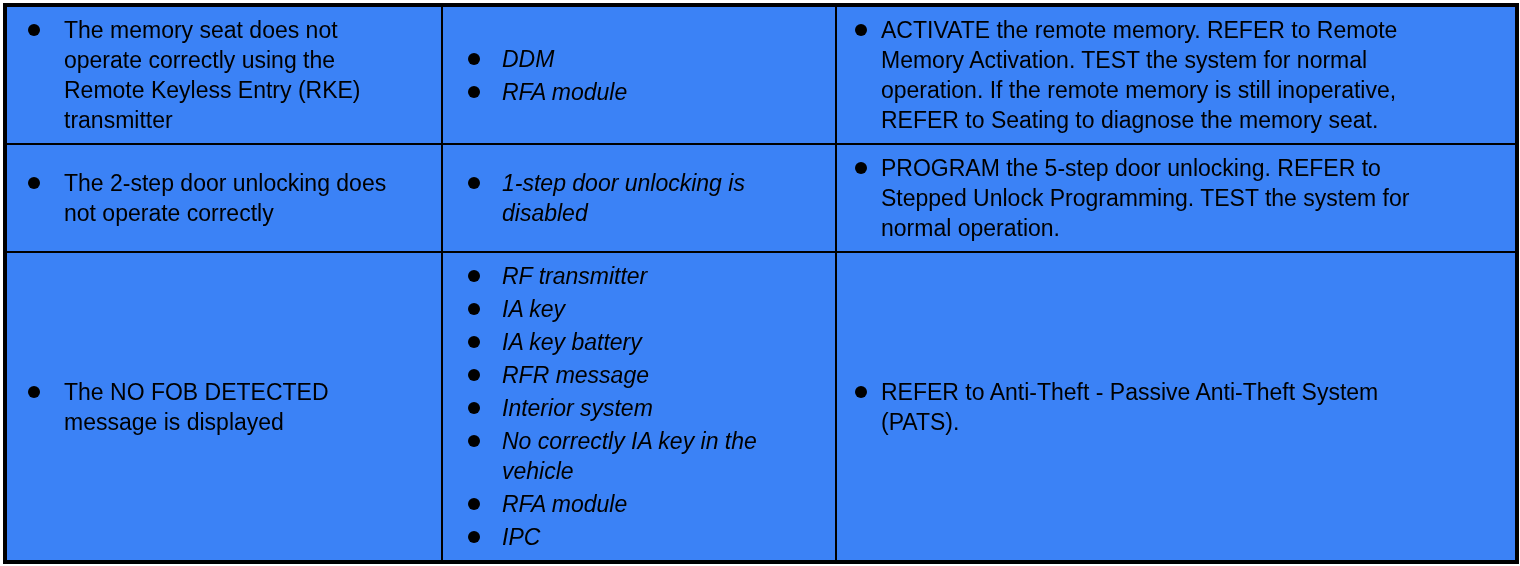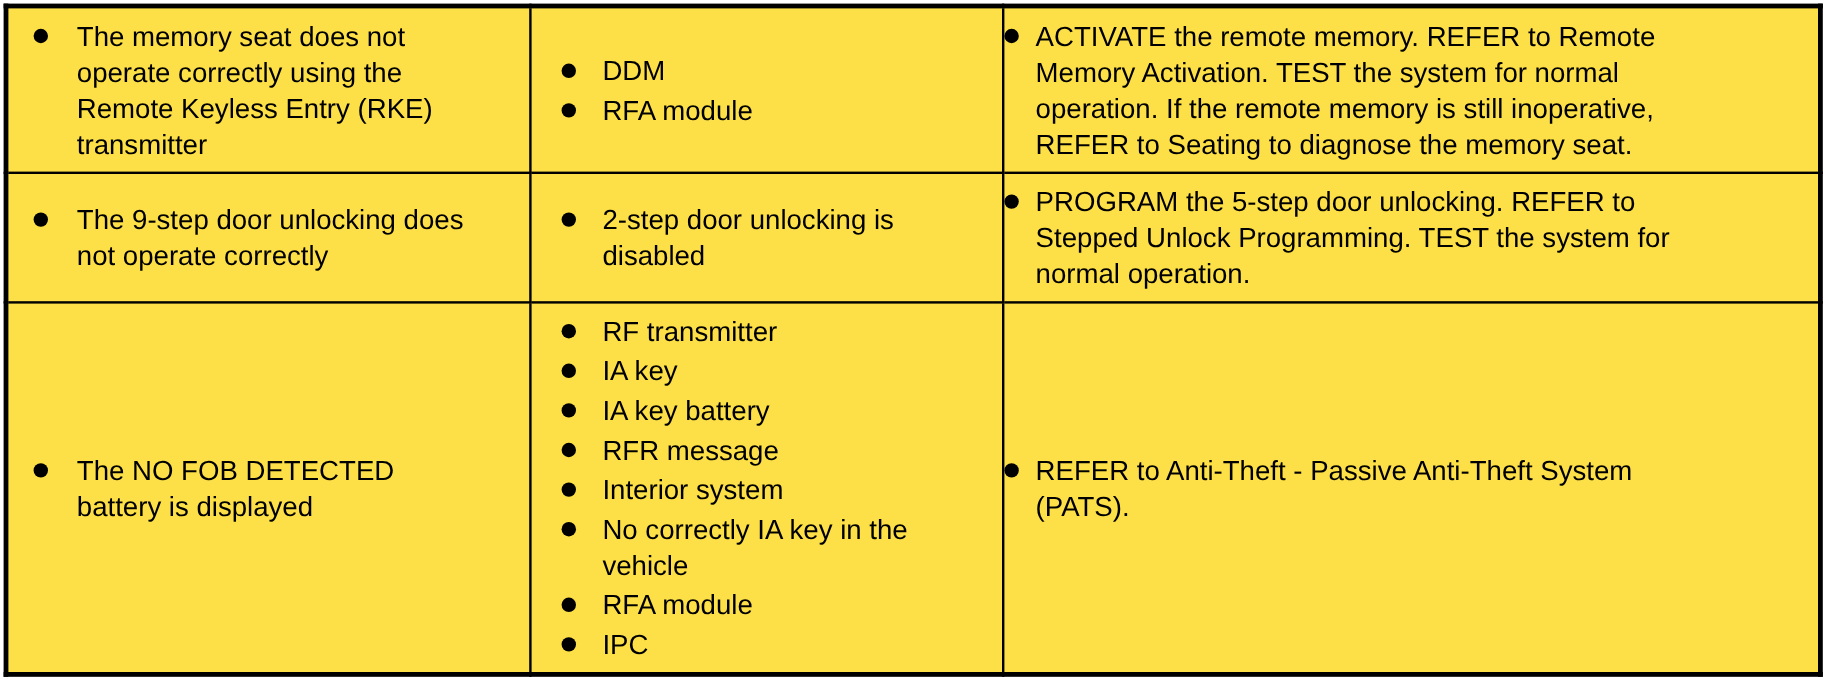--- a/index.html
+++ b/index.html
@@ -22,24 +22,24 @@
     left: 3px;
     top: 3px;
     border-collapse: collapse;
     table-layout: fixed;
     border: 4px solid #000000;
   }
   table.doc-table td {
     border: 2px solid #000000;
     vertical-align: middle;
     padding: 8px 0;
-    background: #fde047;
+    background: #3b82f6;
   }
   td.c1 { width: 434px; }
-  td.c2 { width: 392px; }
+  td.c2 { width: 392px; font-style: italic; }
   td.c3 { width: 678px; }
 
   ul.bullets {
     list-style: none;
     margin: 0;
     padding: 0;
   }
   ul.bullets li {
     display: flex;
     align-items: flex-start;
@@ -64,21 +64,21 @@
   }
   
   td.c1 ul.bullets { padding-left: 21px; }
   td.c1 .bullet    { margin-right: 24px; }
   td.c1 .txt       { width: 335px; }
 
   td.c2 ul.bullets { padding-left: 25px; }
   td.c2 .bullet    { margin-right: 22px; }
   td.c2 .txt       { width: 280px; }
 
-  td.c3 ul.bullets { }
+  td.c3 ul.bullets { padding-left: 18px; }
   td.c3 .bullet    { margin-right: 14px; }
   td.c3 .txt       { width: 565px; }
 </style>
 </head>
 <body>
 
 <div class="page">
   <table class="doc-table">
     <tbody>
         <tr>
@@ -109,47 +109,47 @@
                 <span class="txt">ACTIVATE the remote memory. REFER to Remote Memory Activation. TEST the system for normal operation. If the remote memory is still inoperative, REFER to Seating to diagnose the memory seat.</span>
               </li>
             </ul>
           </td>
         </tr>
         <tr>
           <td class="c1">
             <ul class="bullets">
               <li>
                 <span class="bullet"></span>
-                <span class="txt">The 9-step door unlocking does not operate correctly</span>
+                <span class="txt">The 2-step door unlocking does not operate correctly</span>
               </li>
             </ul>
           </td>
           <td class="c2">
             <ul class="bullets">
               <li>
                 <span class="bullet"></span>
-                <span class="txt">2-step door unlocking is disabled</span>
+                <span class="txt">1-step door unlocking is disabled</span>
               </li>
             </ul>
           </td>
           <td class="c3">
             <ul class="bullets">
               <li>
                 <span class="bullet"></span>
                 <span class="txt">PROGRAM the 5-step door unlocking. REFER to Stepped Unlock Programming. TEST the system for normal operation.</span>
               </li>
             </ul>
           </td>
         </tr>
         <tr>
           <td class="c1">
             <ul class="bullets">
               <li>
                 <span class="bullet"></span>
-                <span class="txt">The NO FOB DETECTED battery is displayed</span>
+                <span class="txt">The NO FOB DETECTED message is displayed</span>
               </li>
             </ul>
           </td>
           <td class="c2">
             <ul class="bullets">
               <li>
                 <span class="bullet"></span>
                 <span class="txt">RF transmitter</span>
               </li>
               <li>

